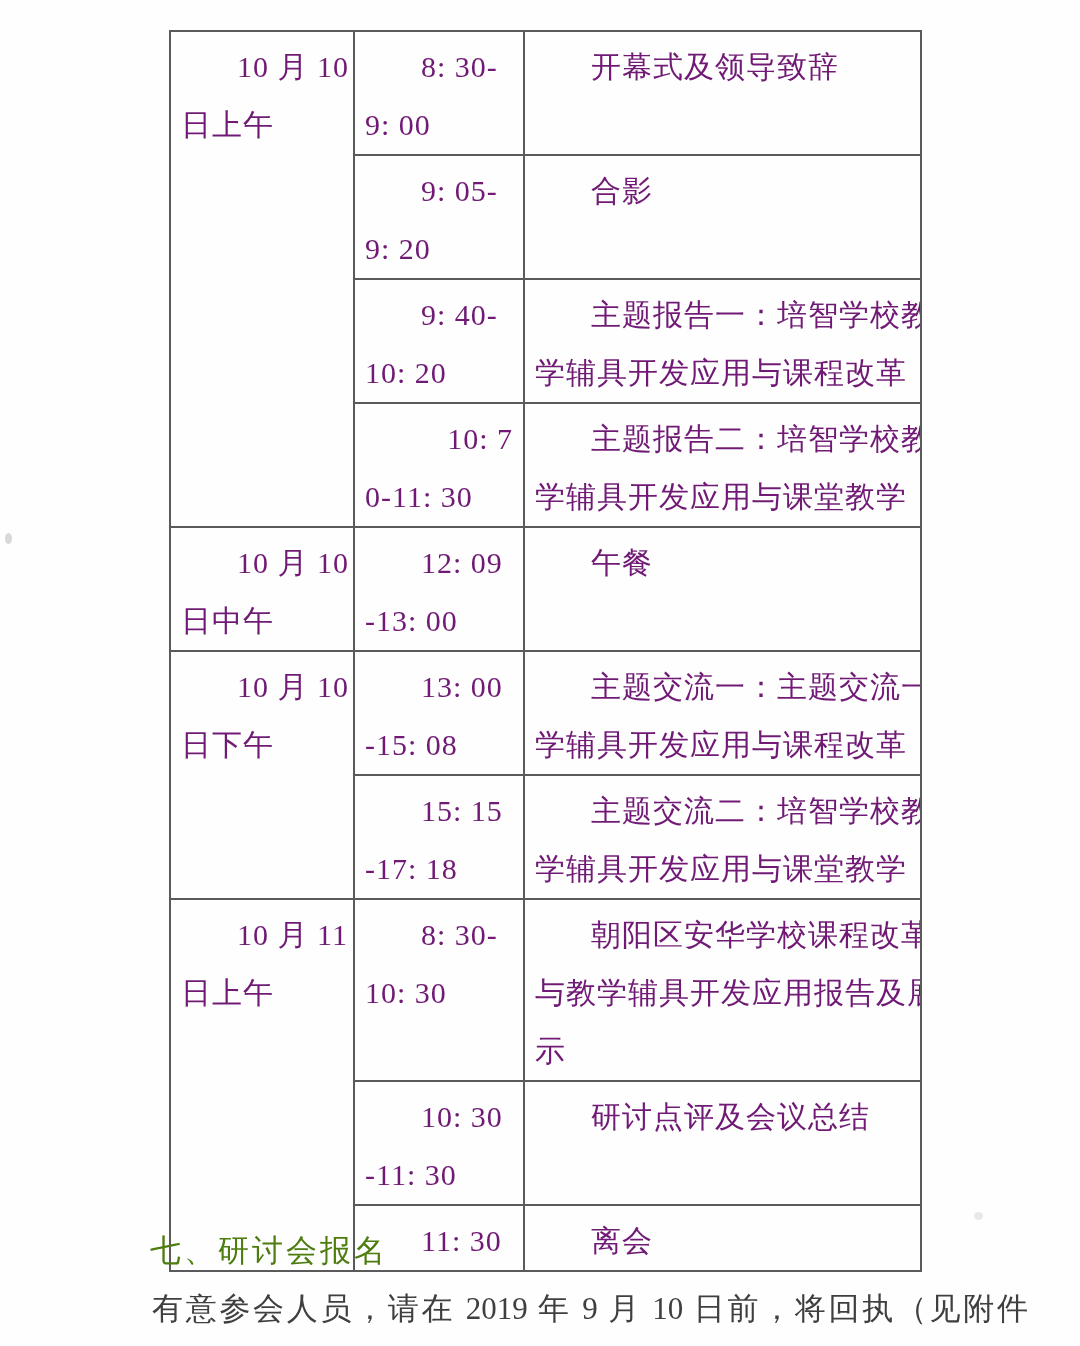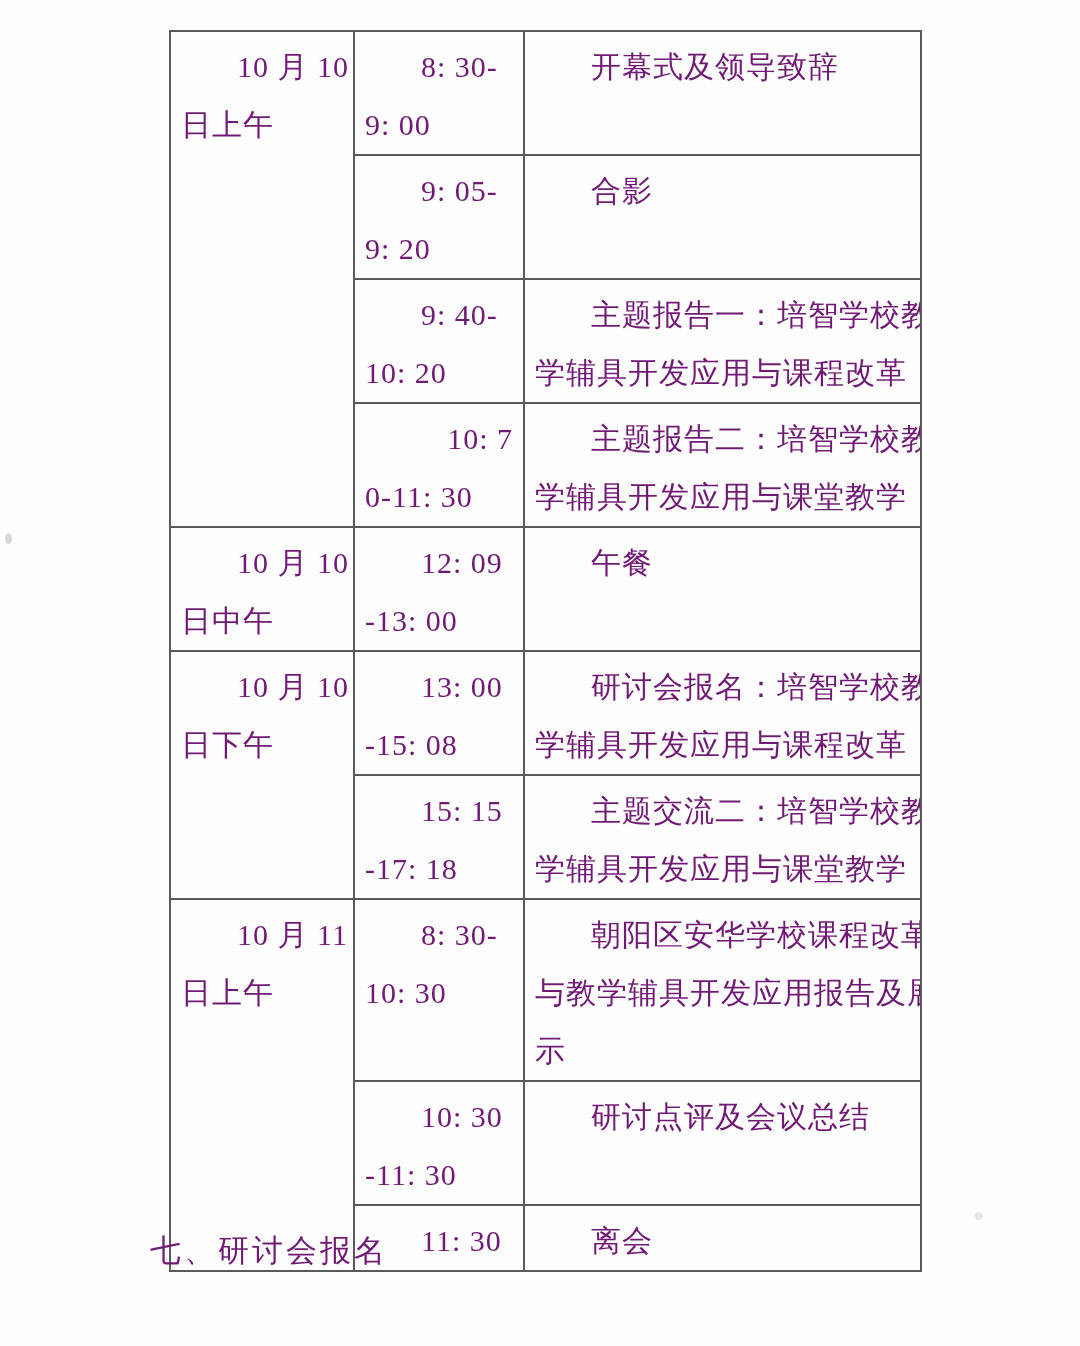--- a/index.html
+++ b/index.html
@@ -35,21 +35,21 @@
   td.date-cell { padding-left: 12px; }
   .line { white-space: nowrap; }
   .line.first { text-indent: 56px; }
   .line.right { text-align: right; text-indent: 0; padding-right: 4px; }
   .footer-heading {
     position: absolute;
     left: 150px;
     top: 1230px;
     font-size: 31px;
     letter-spacing: 3px;
-    color: #701a75;
+    color: #4d7c0f;
     white-space: nowrap;
   }
   .footer-body {
     position: absolute;
     left: 152px;
     top: 1286px;
     width: 876px;
     font-size: 31px;
     color: #3f3f3f;
     text-align: justify;
@@ -140,21 +140,21 @@
       <tr style="height:116px">
         <td class="date-cell" rowspan="2">
           <div class="line first">10 月 10</div>
           <div class="line">日下午</div>
         </td>
         <td class="time-cell">
           <div class="line first">13: 00</div>
           <div class="line">-15: 08</div>
         </td>
         <td class="activity-cell">
-          <div class="line first">研讨会报名：培智学校教</div>
+          <div class="line first">主题交流一：主题交流一</div>
           <div class="line">学辅具开发应用与课程改革</div>
         </td>
       </tr>
 
       <tr style="height:117px">
         <td class="time-cell">
           <div class="line first">15: 15</div>
           <div class="line">-17: 18</div>
         </td>
         <td class="activity-cell">
@@ -194,17 +194,18 @@
           <div class="line first">11: 30</div>
         </td>
         <td class="activity-cell">
           <div class="line first">离会</div>
         </td>
       </tr>
     </tbody>
   </table>
 
   <div class="footer-heading">七、研讨会报名</div>
+  <div class="footer-body">有意参会人员，请在 2019 年 9 月 10 日前，将回执（见附件</div>
 
   <div class="scan-artifact a1"></div>
   <div class="scan-artifact a2"></div>
 
 </div>
 
 </body></html>

